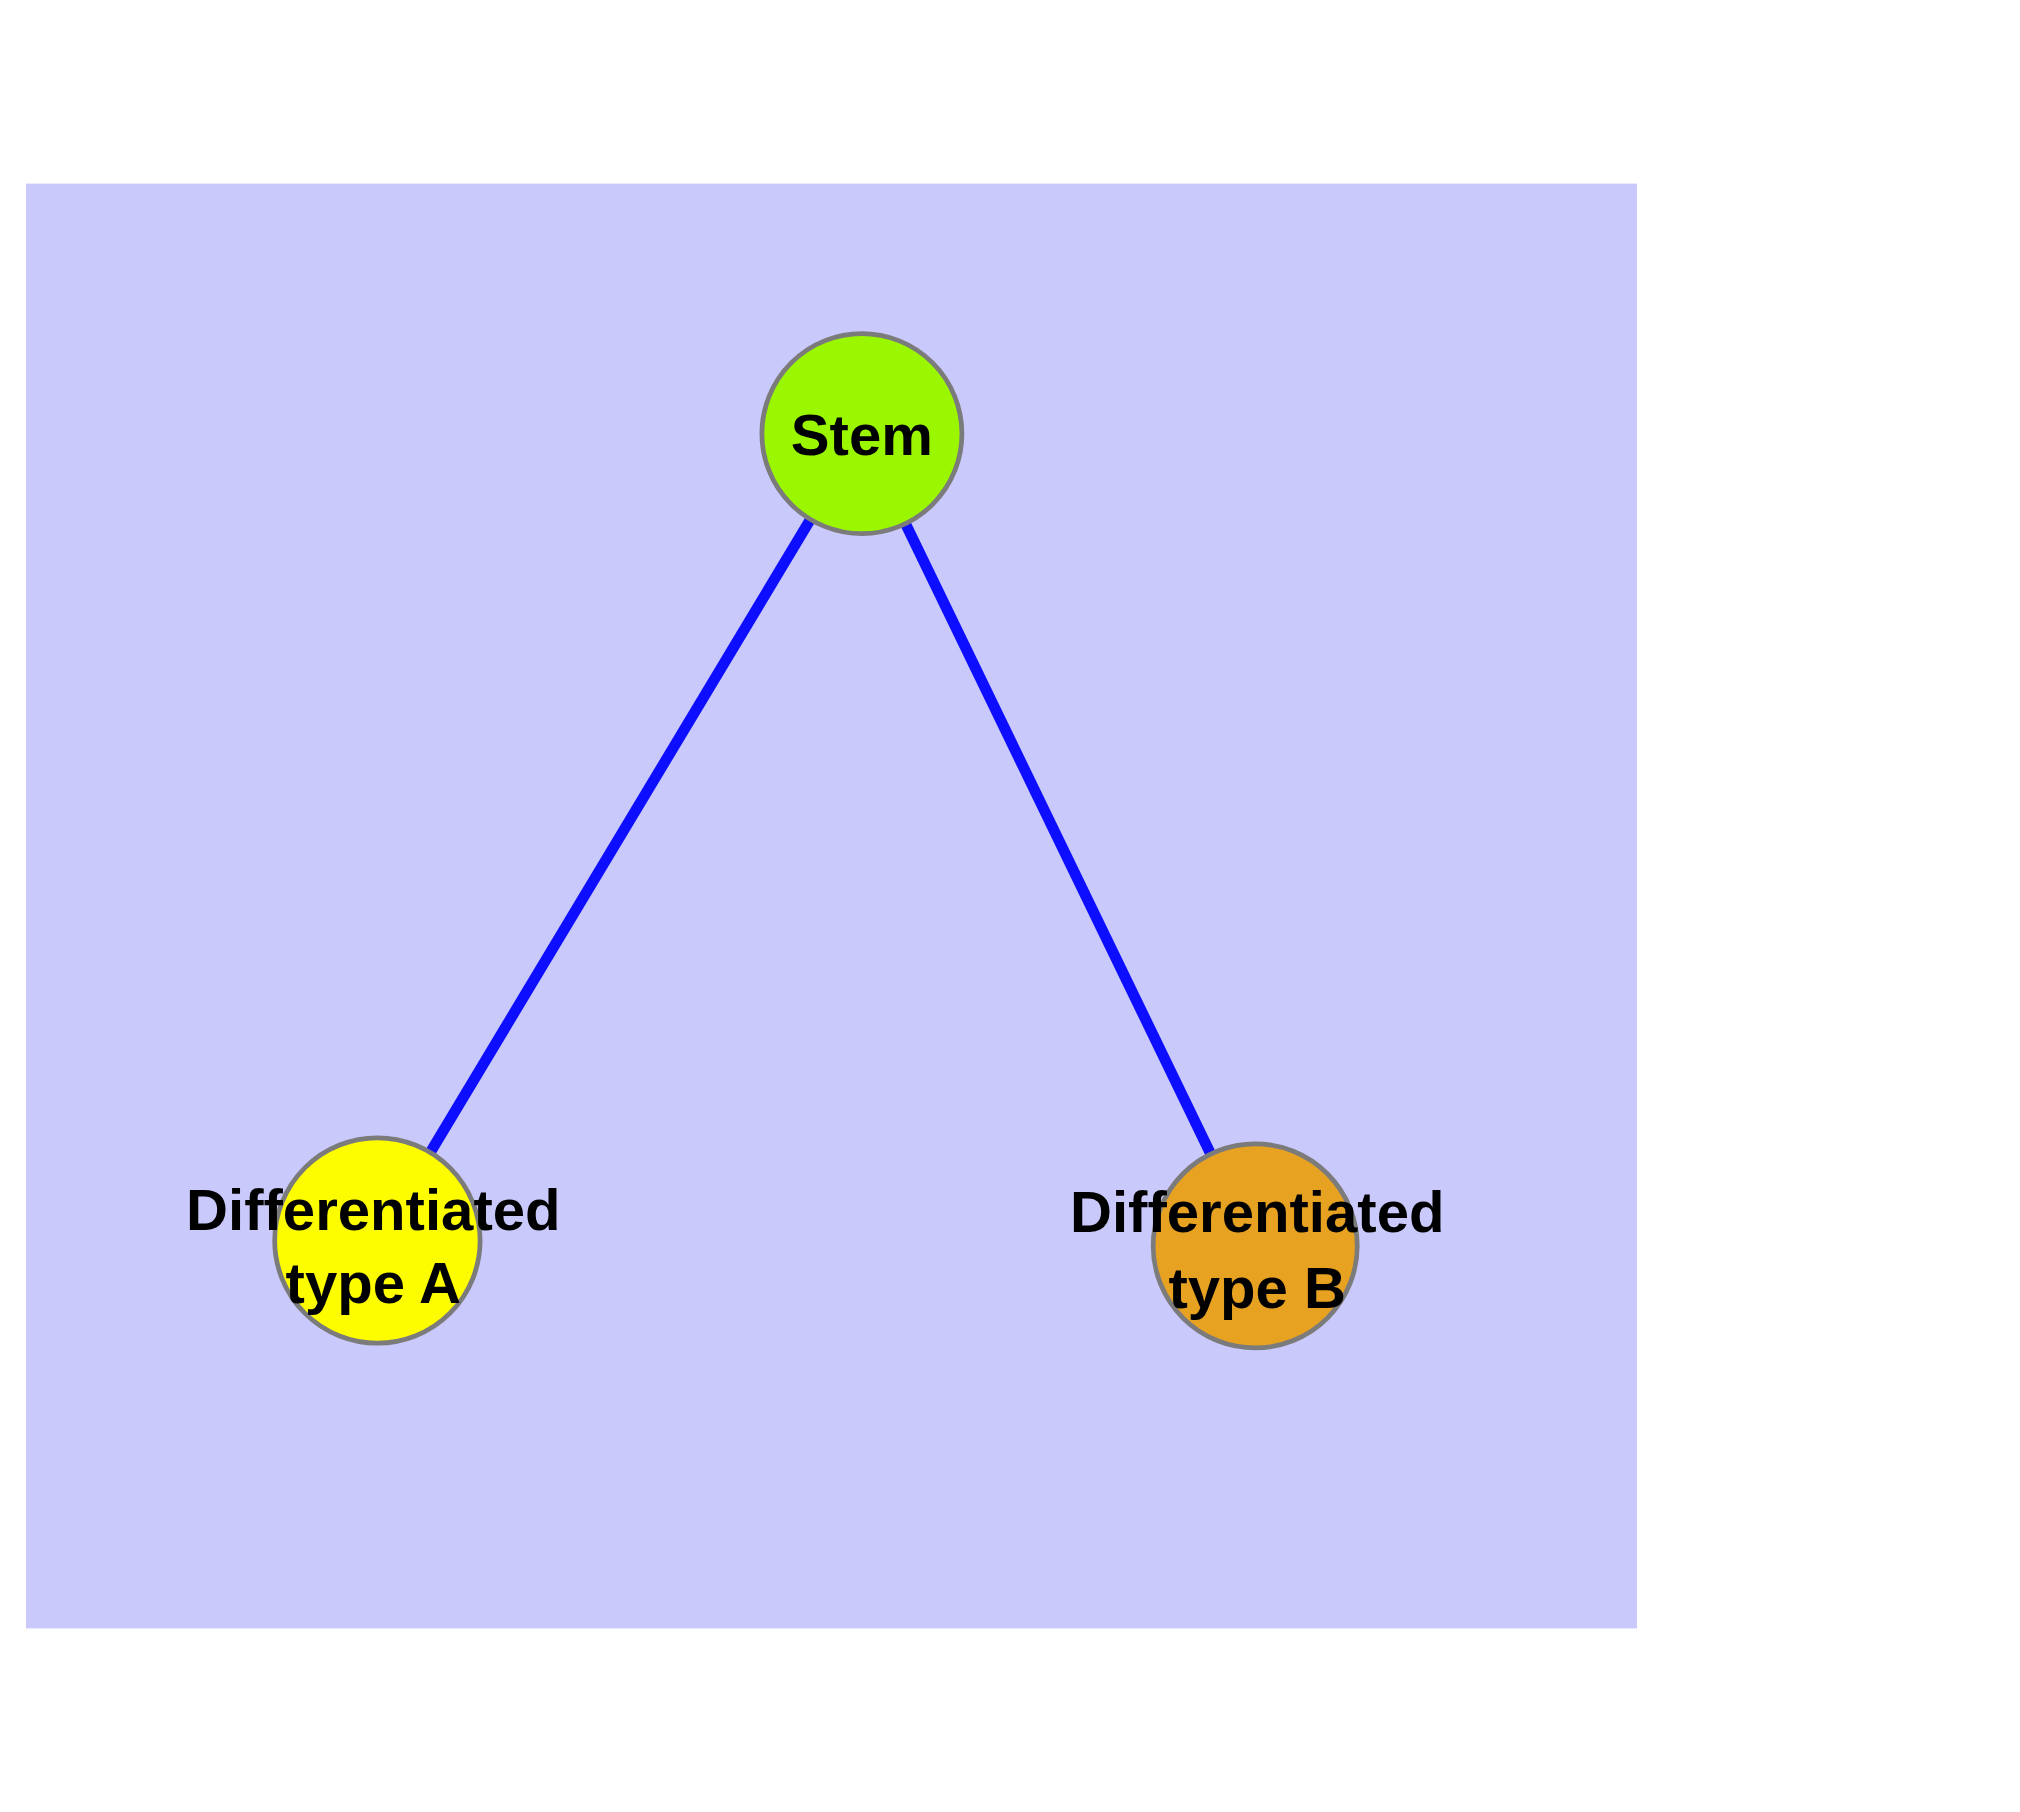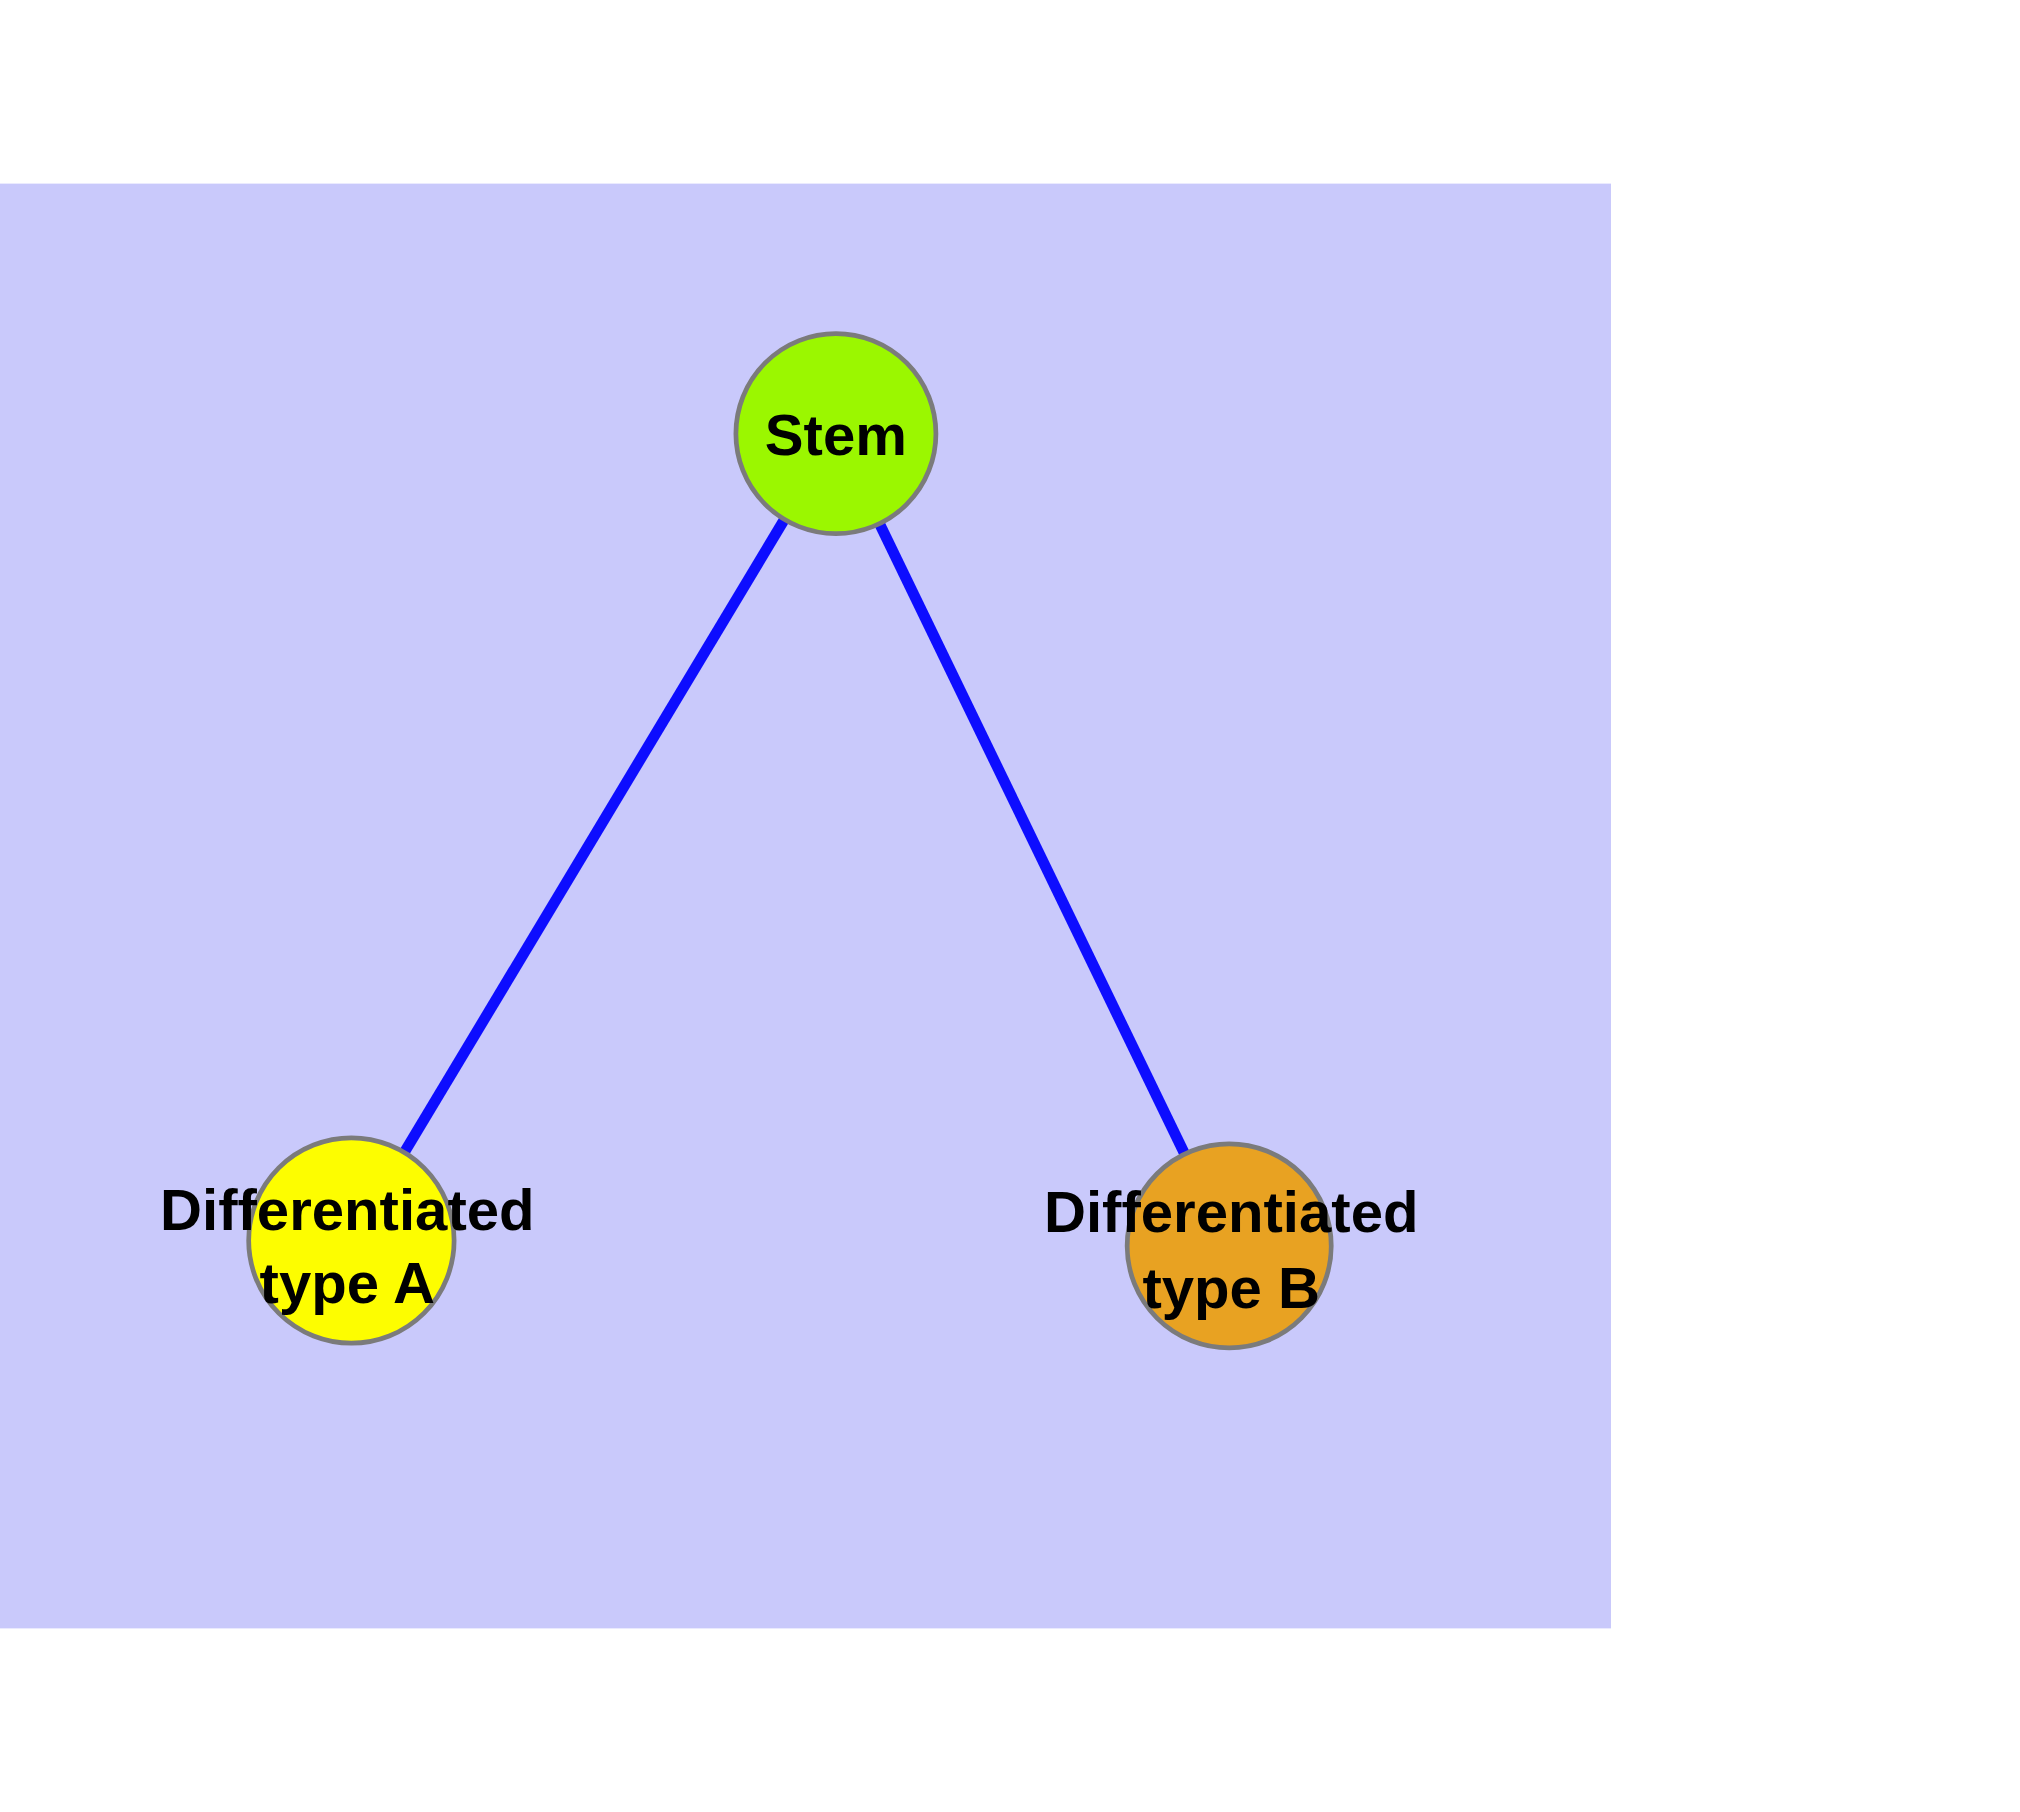--- a/index.html
+++ b/index.html
@@ -6,20 +6,21 @@
   html, body {
     margin: 0;
     padding: 0;
     background: #ffffff;
   }
   .canvas {
     position: relative;
     width: 1611px;
     height: 1812px;
     overflow: hidden;
+    padding-left: 26px;
   }
   .canvas svg {
     display: block;
     width: 100%;
     height: 100%;
   }
   .node-label {
     font-family: "Liberation Sans", "DejaVu Sans", sans-serif;
     font-weight: bold;
     font-size: 86px;

